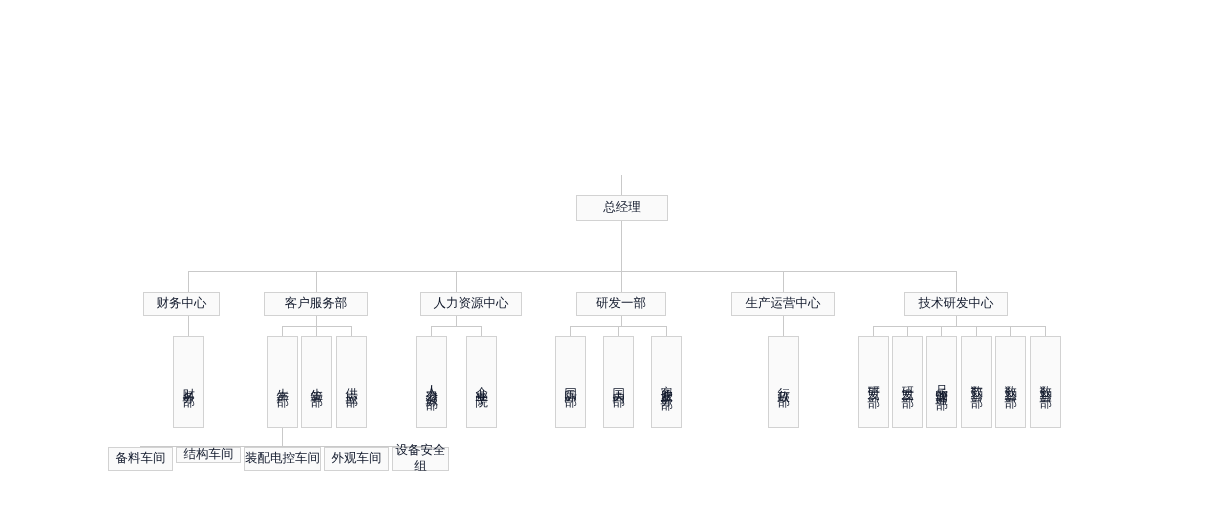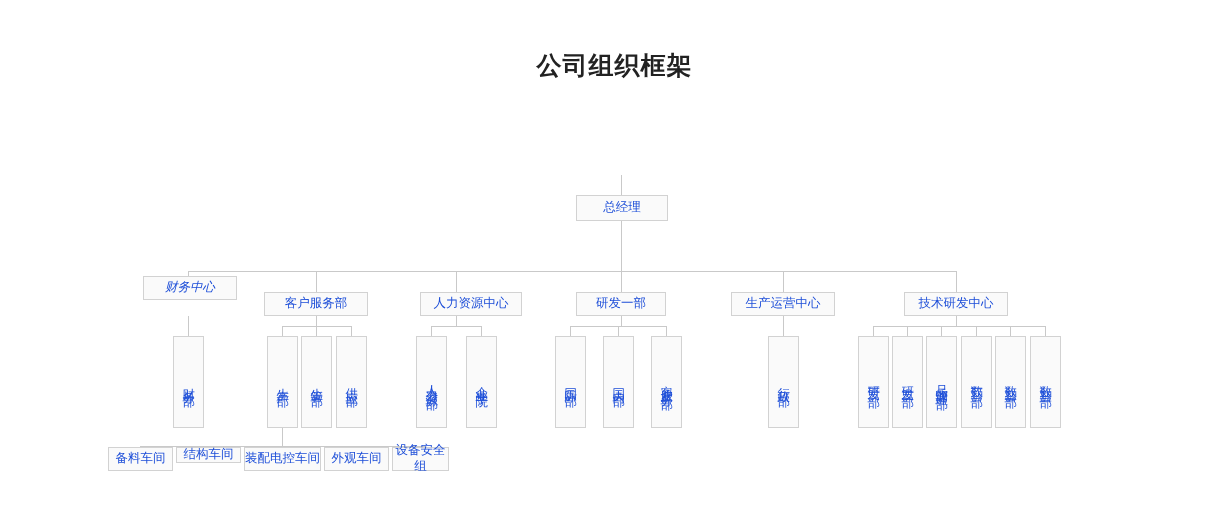--- a/index.html
+++ b/index.html
@@ -34,21 +34,21 @@
     color: #222222;
     letter-spacing: 1px;
   }
 
   
   .node {
     position: absolute;
     box-sizing: border-box;
     border: 1px solid #d2d2d2;
     background: #fafafa;
-    color: #1d4ed8;
+    color: #0f172a;
     font-size: 12.5px;
     display: flex;
     align-items: center;
     justify-content: center;
     text-align: center;
     line-height: 1.25;
   }
 
   
   .node.root {
@@ -81,21 +81,20 @@
     background: #c9c9c9;
   }
   .line.v { width: 1px; }
   .line.h { height: 1px; }
 </style>
 </head>
 <body>
 
 <div id="chart-root">
 
-  <div class="chart-title">公司组织框架</div>
 
   <div class="line v" style="left:621px; top:175px; height:20px;"></div>
 
   <div class="line v" style="left:621px; top:221px; height:50px;"></div>
 
   <div class="line h" style="left:188px; top:271px; width:768px;"></div>
 
   <div class="line v" style="left:188px; top:271px; height:21px;"></div>
   <div class="line v" style="left:316px; top:271px; height:21px;"></div>
   <div class="line v" style="left:456px; top:271px; height:21px;"></div>
@@ -139,21 +138,21 @@
   <div class="line v" style="left:208px; top:446px; height:11px;"></div>
   <div class="line v" style="left:282px; top:446px; height:11px;"></div>
   <div class="line v" style="left:357px; top:446px; height:11px;"></div>
   <div class="line v" style="left:425px; top:446px; height:11px;"></div>
 
 
   <div class="node" style="left:576px; top:195px; width:92px; height:26px;">
     <span class="label">总经理</span>
   </div>
 
-  <div class="node" style="left:143px; top:276px; width:94px; height:24px;font-style:italic;">
+  <div class="node" style="left:143px; top:292px; width:77px; height:24px;">
     <span class="label">财务中心</span>
   </div>
   <div class="node" style="left:264px; top:292px; width:104px; height:24px;">
     <span class="label">客户服务部</span>
   </div>
   <div class="node" style="left:404px; top:292px; width:102px; height:24px;margin-left:16px;">
     <span class="label">人力资源中心</span>
   </div>
   <div class="node" style="left:576px; top:292px; width:90px; height:24px;">
     <span class="label">研发一部</span>

